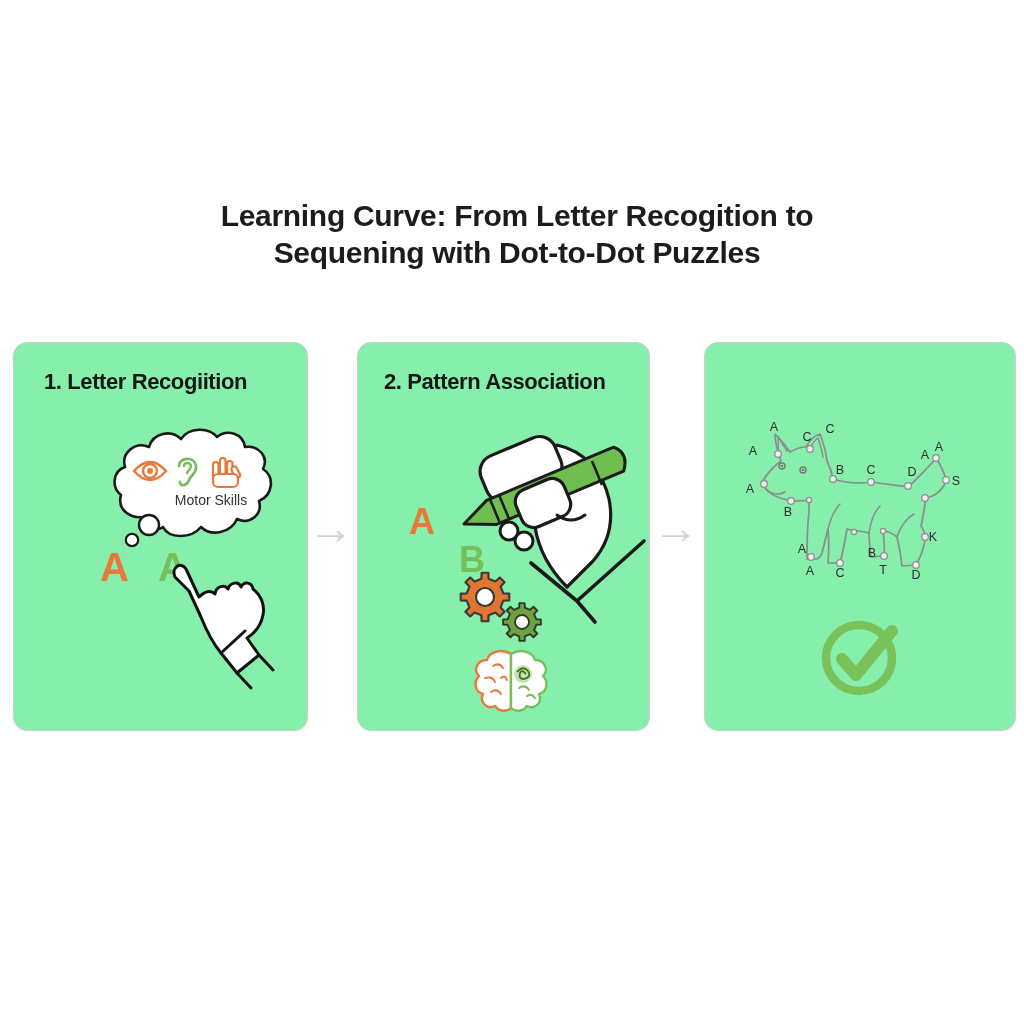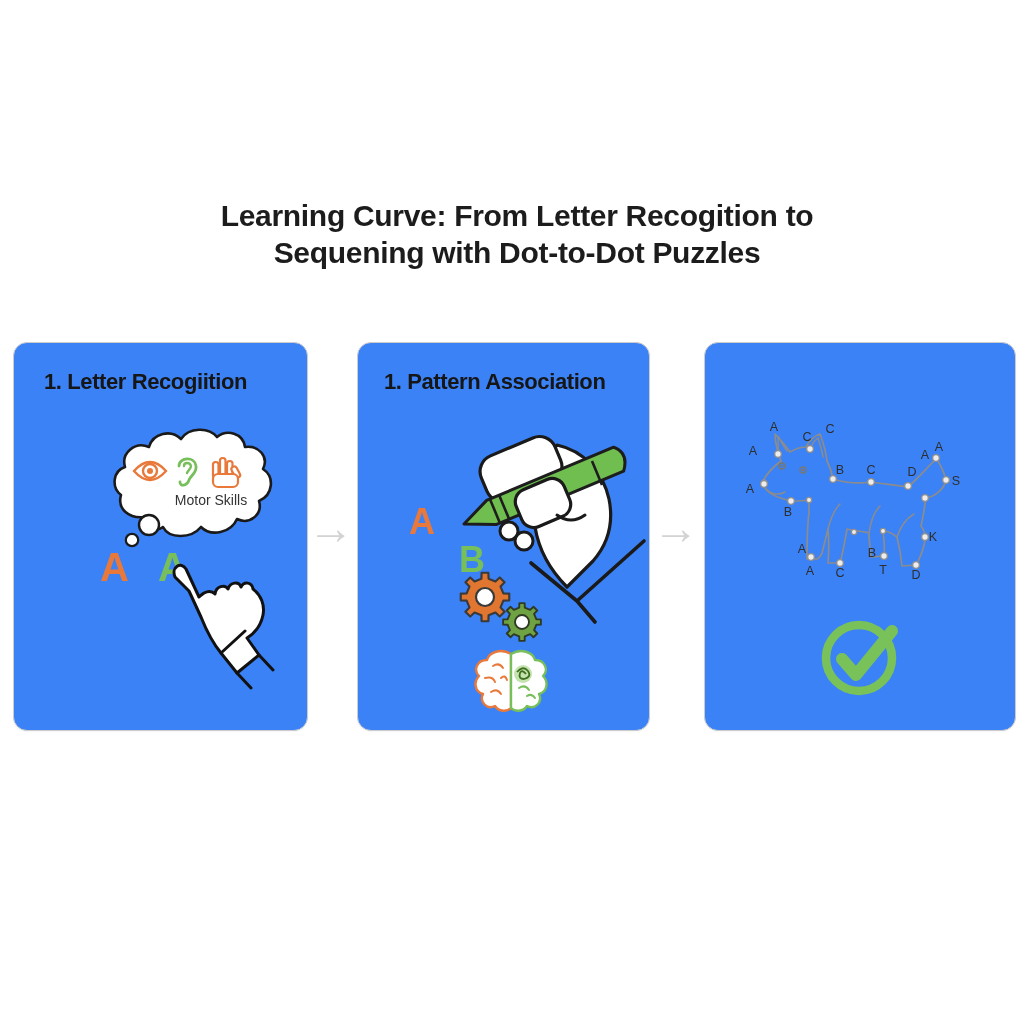--- a/index.html
+++ b/index.html
@@ -1,21 +1,21 @@
 <!DOCTYPE html>
 <html style="--orange: #E8793A; --green: #77BF5B; --crayon_green: #70BE4F; --gear_orange: #E0762F; --gear_green: #6FA243; --check_green: #79C25A; --panel_border: #cccccc; --arrow_gray: #d3d3d3; --sketch_gray: #8c8c8c; --text_dark: #1c1c1c;"><head>
 <meta charset="utf-8">
 <style>
   html,body{margin:0;padding:0;background:#fff;}
   .canvas{position:relative;width:1024px;height:864px;background:#fff;overflow:hidden;
           font-family:"Liberation Sans",sans-serif;}
   .main-title{position:absolute;left:0;top:197px;width:1034px;text-align:center;
               font-size:30px;line-height:37px;font-weight:bold;color:var(--text_dark,#1c1c1c);
               letter-spacing:-0.3px;}
-  .panel{position:absolute;top:342px;height:387px;background:#3b82f6;border:1.6px solid var(--panel_border,#ccc);
+  .panel{position:absolute;top:342px;height:387px;background:#86efac;border:1.6px solid var(--panel_border,#ccc);
          border-radius:14px;box-shadow:0 1px 2px rgba(0,0,0,0.04);}
   .panel-1{left:13px;width:293px;}
   .panel-2{left:357px;width:291px;}
   .panel-3{left:704px;width:310px;}
   .panel-title{position:absolute;margin:0;font-weight:bold;color:#161616;letter-spacing:-0.4px;
                white-space:nowrap;}
   .panel-1 .panel-title{left:30px;top:26px;font-size:22px;}
   .panel-2 .panel-title{left:26px;top:26px;font-size:22px;}
   .panel-3 .panel-title{left:8px;top:26px;font-size:22.5px;}
   .panel-art{position:absolute;left:0;top:0;width:100%;height:100%;}
@@ -79,21 +79,21 @@
                  C 100,64 94,72 86,77 L 98,94 L 76,112 L 60,92
                  C 50,80 44,66 40,56 L 28,30 Z" fill="#fff" stroke="#111" stroke-width="3" stroke-linejoin="round"></path>
         <path d="M 60,92 L 84,70 M 76,112 L 90,127 M 98,94 L 112,109" fill="none" stroke="#111" stroke-width="3" stroke-linecap="round"></path>
       </g>
     </svg>
   </section>
 
   <div class="flow-arrow arrow-1">→</div>
 
   <section class="panel panel-2">
-    <h2 class="panel-title">1. Pattern Association</h2>
+    <h2 class="panel-title">2. Pattern Association</h2>
     <svg class="panel-art" viewBox="0 0 291 387">
 
       <text x="51" y="191" font-size="36" font-weight="bold" fill="var(--orange)">A</text>
       <text x="101" y="229" font-size="36" font-weight="bold" fill="var(--green)">B</text>
 
       <g transform="translate(81,86)">
         <path d="M 118,16 C 146,22 164,44 170,70 C 175,95 168,116 154,132 L 128,158
                  C 112,142 100,122 96,98 C 93,76 98,48 108,28 Z" fill="#fff" stroke="#1a1a1a" stroke-width="3.2" stroke-linejoin="round"></path>
         <rect x="-40" y="-24" width="80" height="48" rx="17" transform="translate(82,40) rotate(-23)" fill="#fff" stroke="#1a1a1a" stroke-width="3.2"></rect>
         <path d="M 25,95 L 47.6,71.4 L 174.6,18.2 Q 190,24 184.6,42.2 L 57.6,95.4 Z" fill="var(--crayon_green)" stroke="#1d1d1d" stroke-width="3" stroke-linejoin="round"></path>

